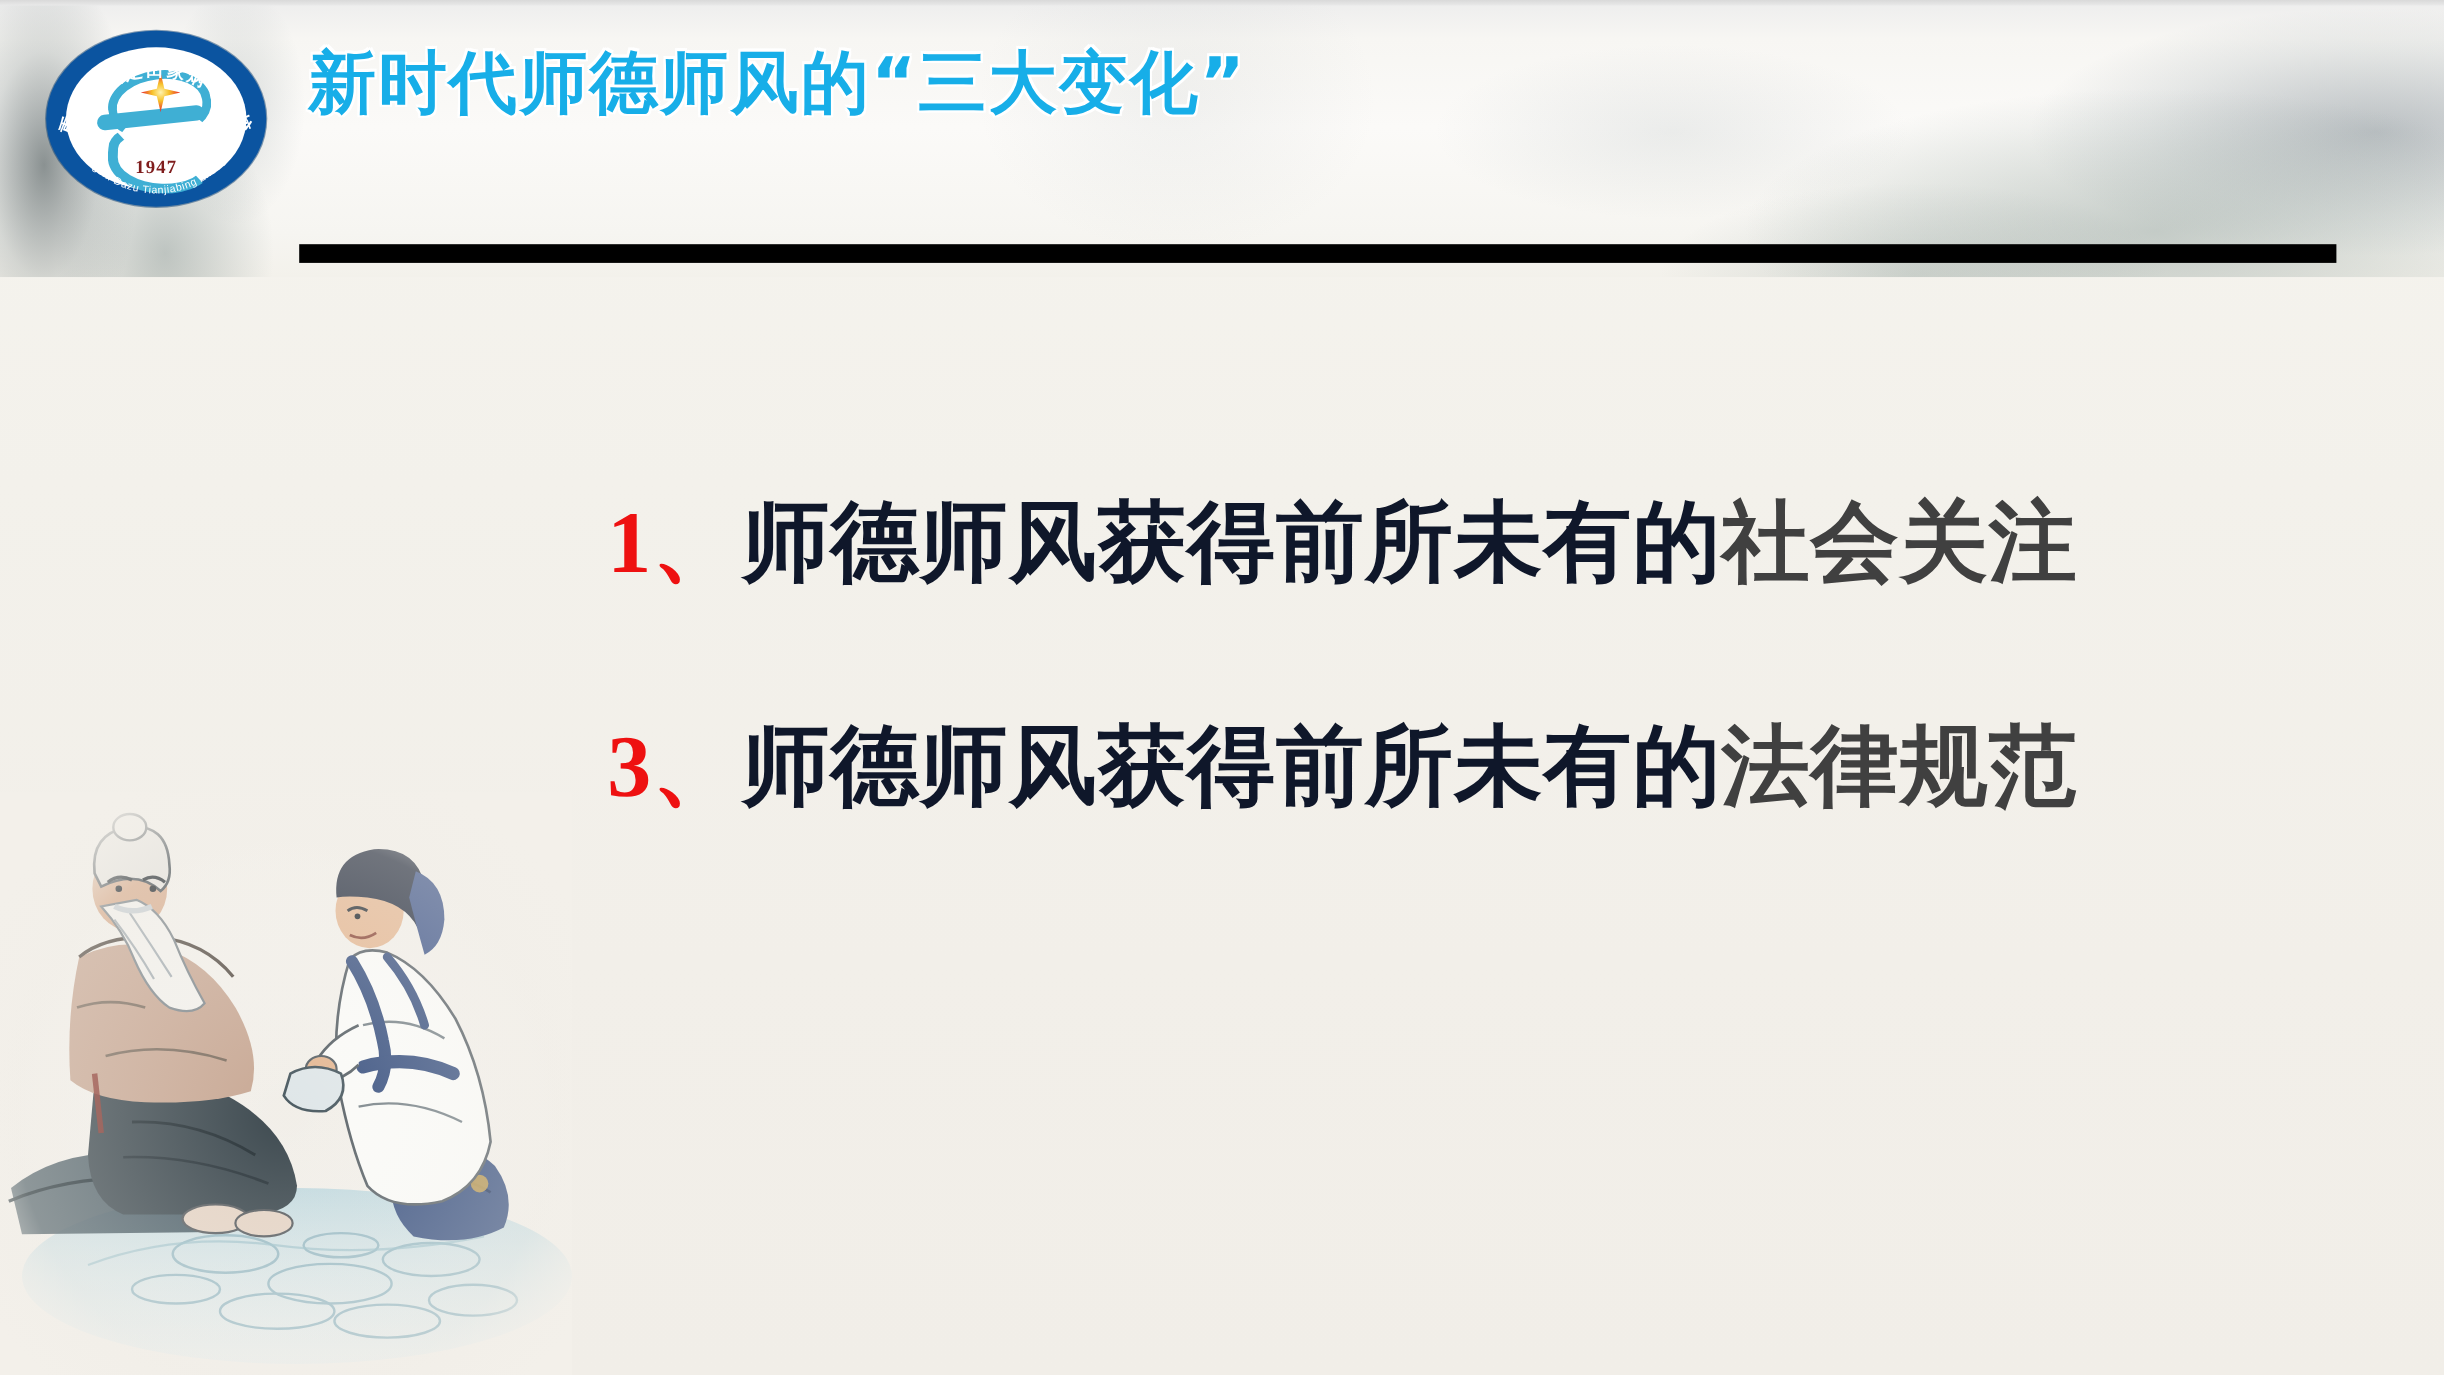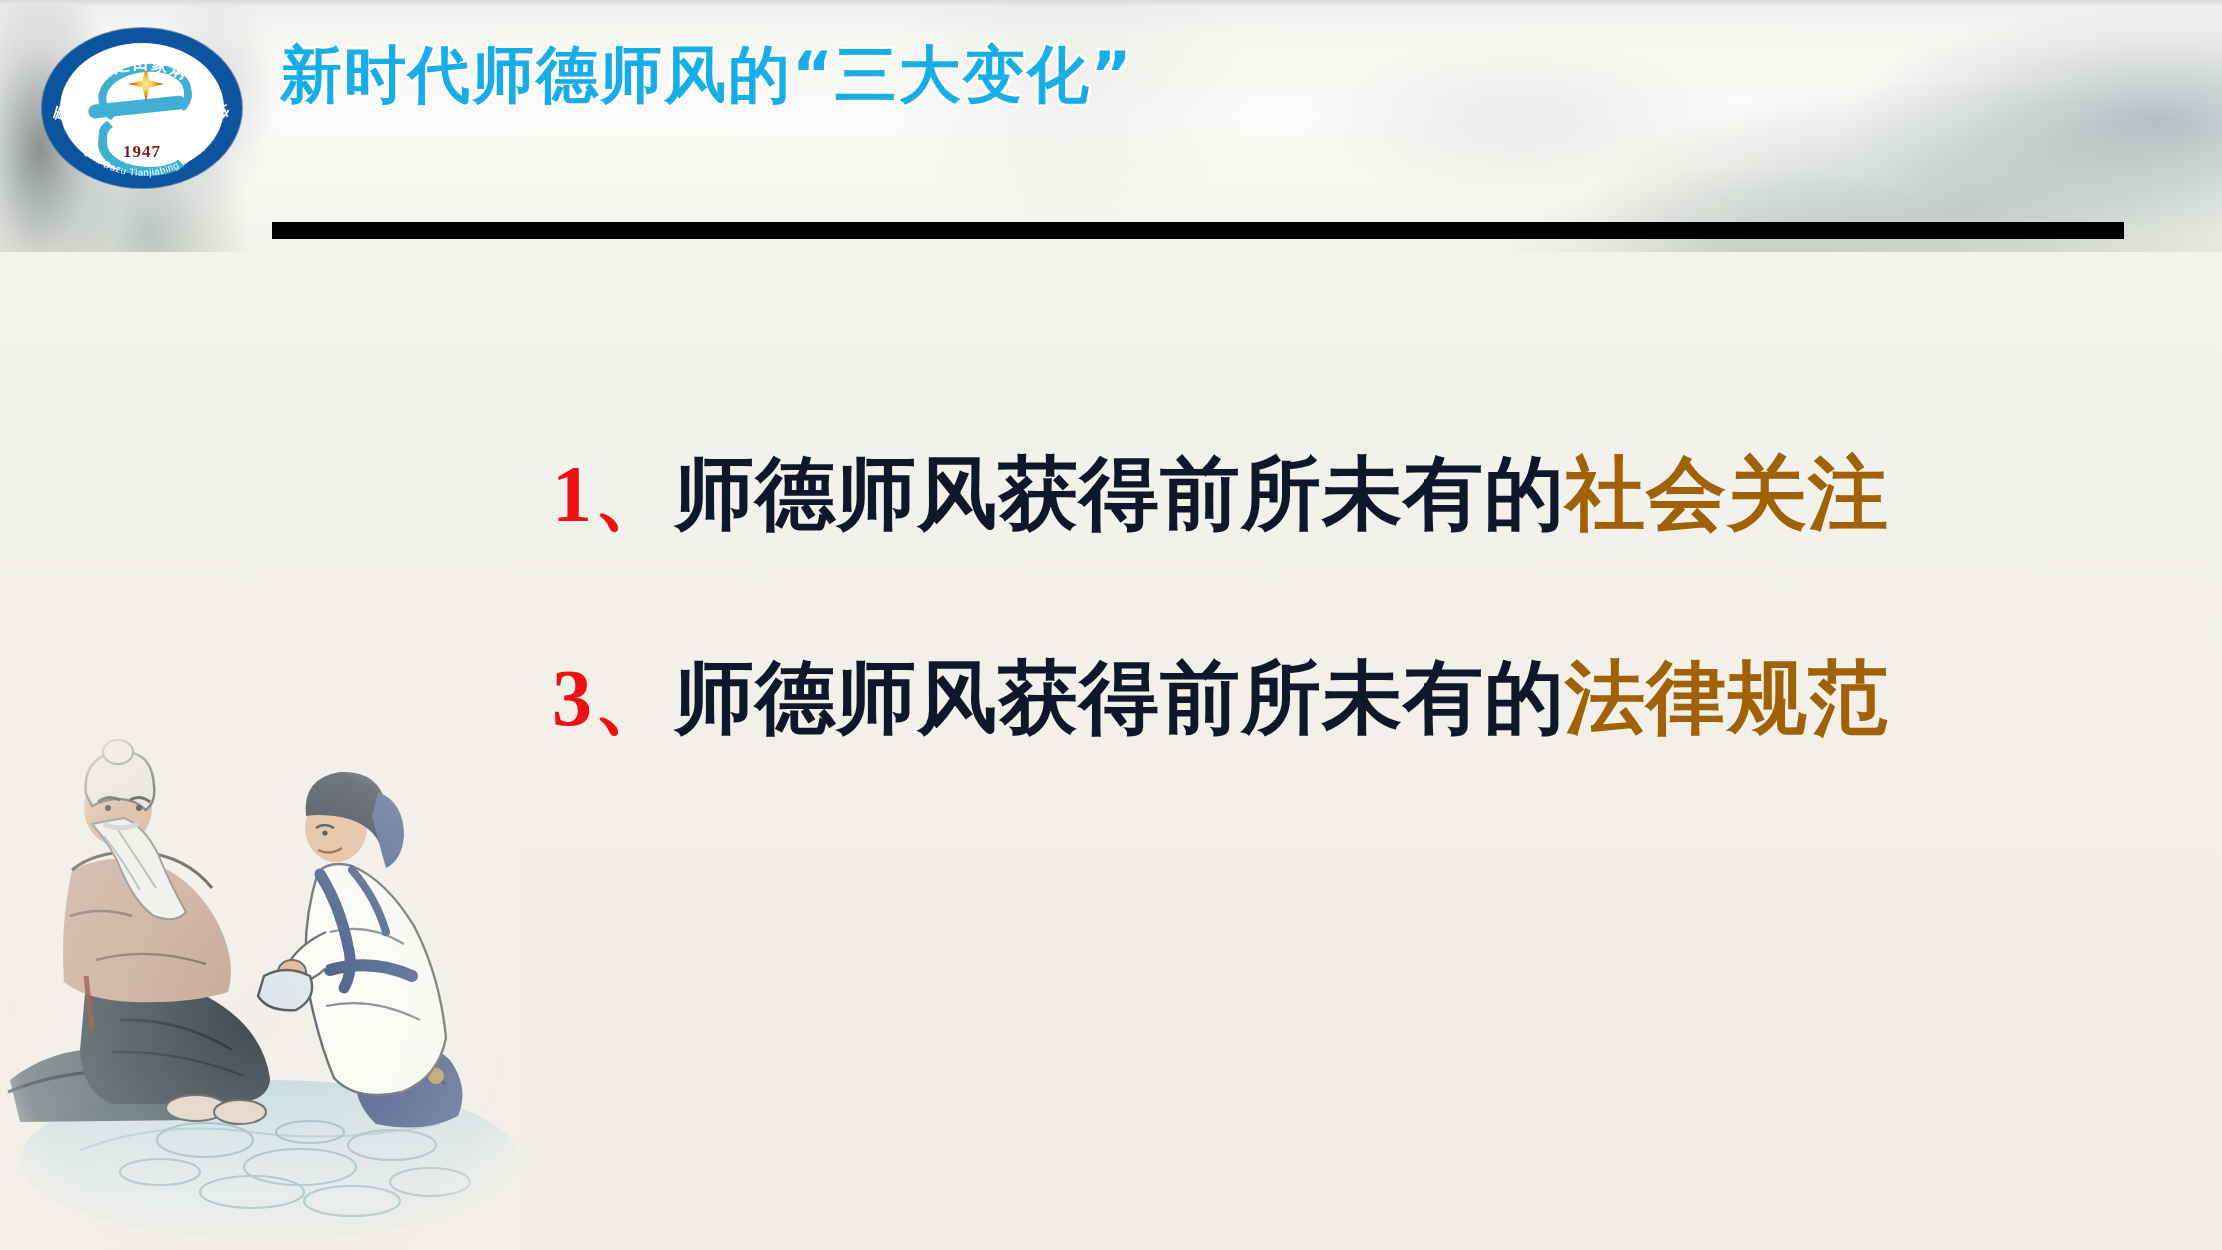--- a/index.html
+++ b/index.html
@@ -189,21 +189,21 @@
     letter-spacing: 1px;
   }
   .bullet-line + .bullet-line {
     margin-top: 120px;
   }
   .bullet-num {
     color: #EE1111;
     font-family: "Liberation Serif", serif;
   }
   .seg-red   { color: #0f172a; }
-  .seg-green { color: #a16207; margin-top: 43px; }
+  .seg-green { color: #404040; margin-top: 43px; }
 
   
   .painting {
     position: absolute;
     left: 0;
     bottom: 0;
     width: 520px;
     height: 530px;
     overflow: hidden;
   }

